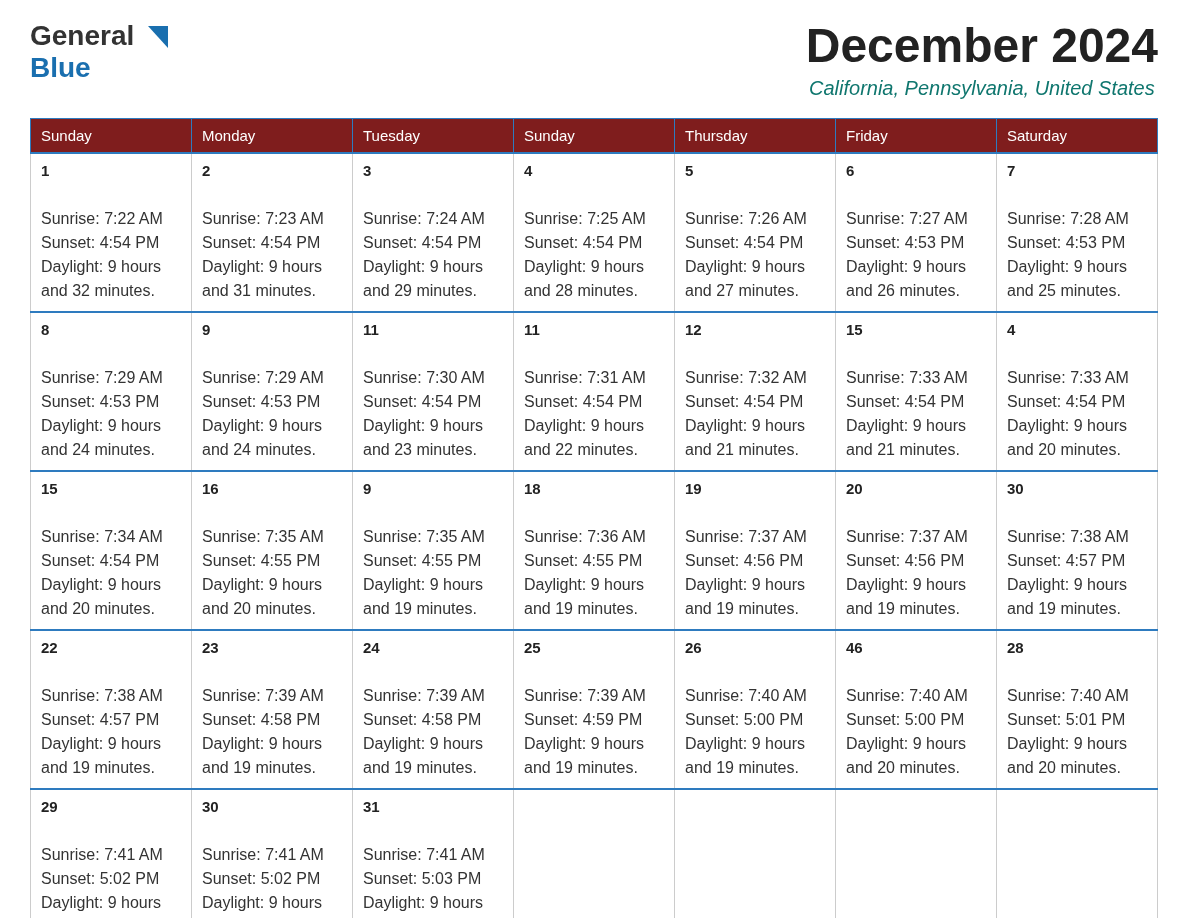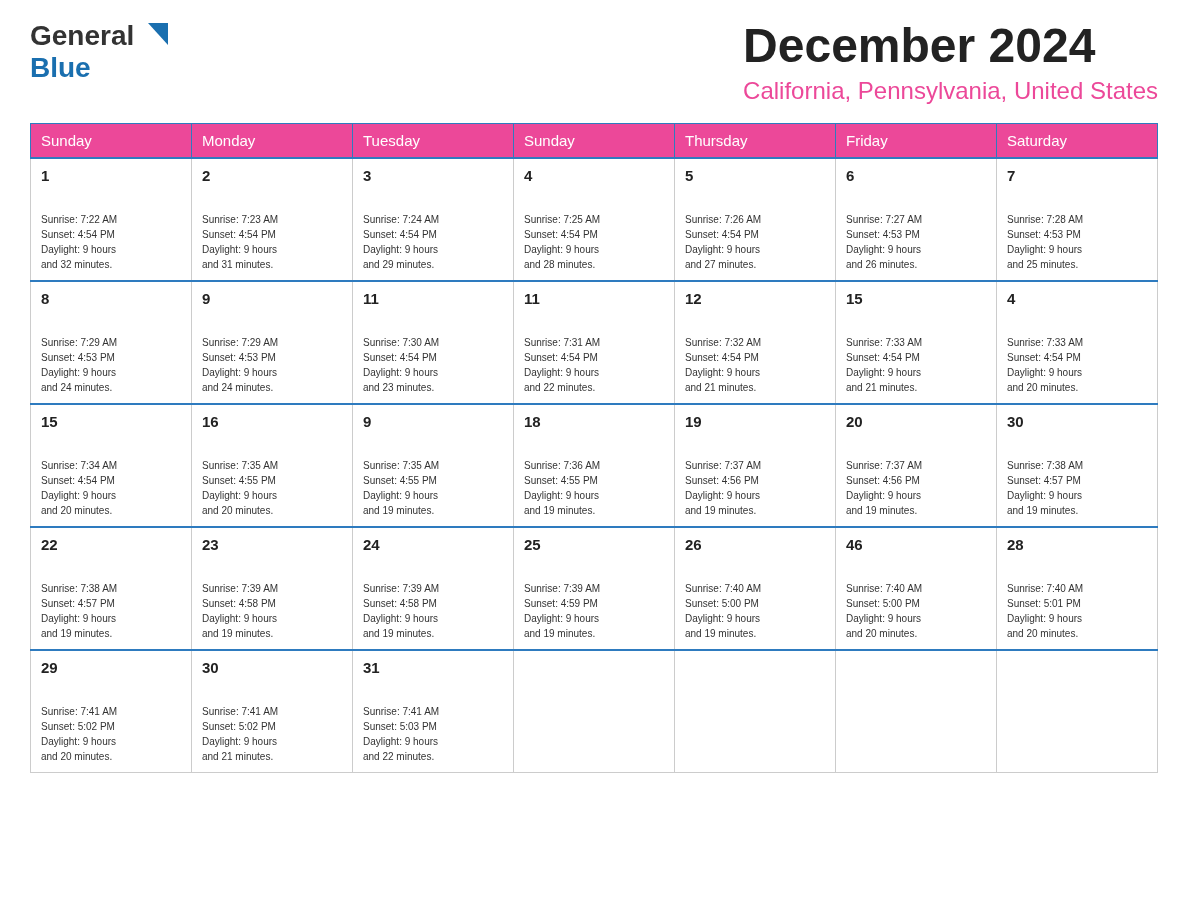--- a/index.html
+++ b/index.html
@@ -15,39 +15,40 @@
       justify-content: space-between;
       align-items: flex-start;
       margin-bottom: 18px;
     }
     .logo {
       display: flex;
       flex-direction: column;
       align-items: flex-start;
     }
     .title-section {
-      text-align: left;
+      text-align: center;
     }
     .month-title {
       font-size: 48px;
       font-weight: bold;
       color: #222;
       line-height: 1.1;
     }
     .location-title {
-      font-size: 24px;
-      color: #ec4899;
+      font-size: 20px;
+      color: #0f766e;
       margin-top: 4px;
+      font-style: italic;
     }
     .calendar {
       width: 100%;
       border-collapse: collapse;
     }
     .calendar thead tr th {
-      background-color: #ec4899;
+      background-color: #7f1d1d;
       color: #fff;
       padding: 8px 10px;
       font-size: 15px;
       font-weight: normal;
       text-align: left;
       border: 1px solid #2e7bbf;
     }
     .calendar tbody tr td {
       vertical-align: top;
       padding: 8px 10px;
@@ -59,31 +60,31 @@
       min-height: 110px;
     }
     .day-number {
       font-size: 15px;
       font-weight: bold;
       display: block;
       margin-bottom: 5px;
       color: #222;
     }
     .day-info {
-      font-size: 10px;
+      font-size: 16px;
       color: #333;
       line-height: 1.5;
       margin-top: 28px;
     }
     .empty-cell {
       background: #fff;
     }
     .logo-wrapper {
       display: flex;
-      align-items: center;
+      align-items: flex-end;
       gap: 12px;
     }
     .logo-text-general {
       font-size: 28px;
       font-weight: bold;
       color: #333;
     }
     .logo-arrow {
       display: inline-block;
       margin-left: 2px;

